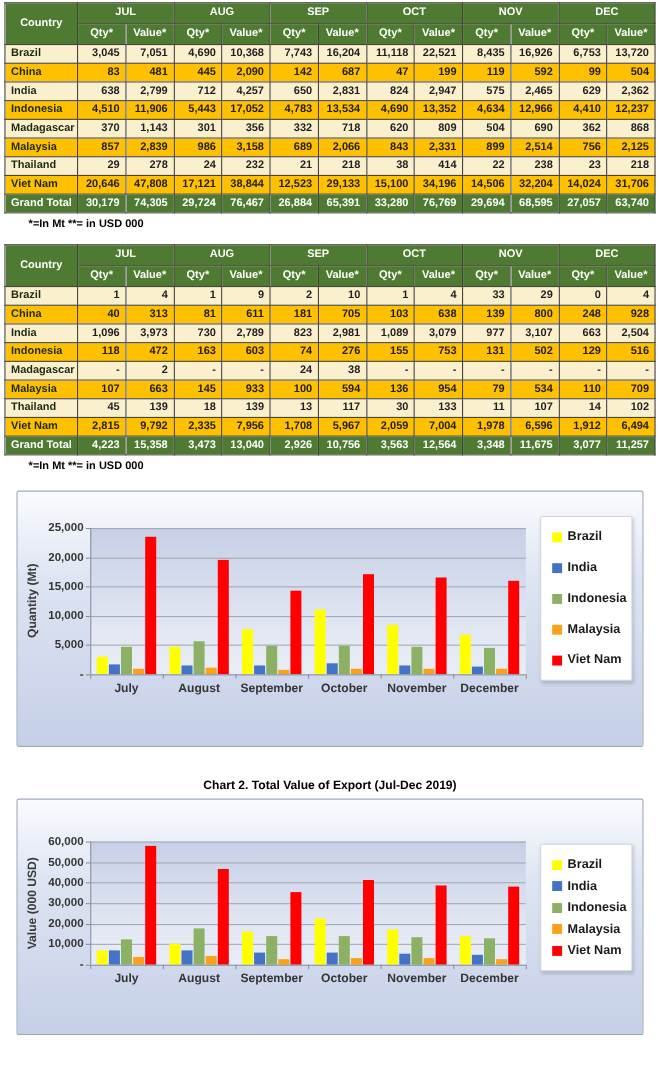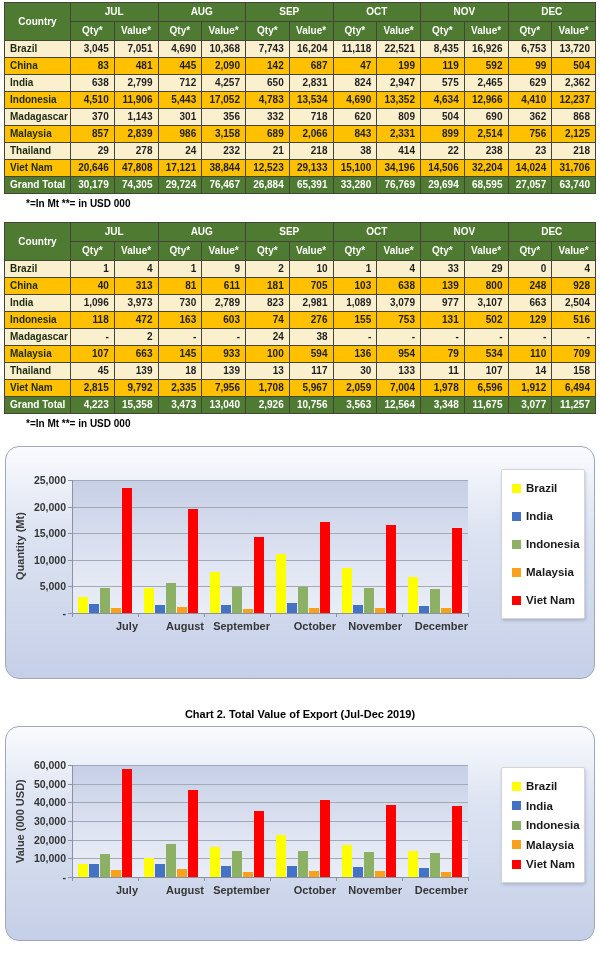--- a/index.html
+++ b/index.html
@@ -38,24 +38,23 @@
   .gap12{height:12px;}
 
   
   .chart-title{
     text-align:center;font-size:11px;font-weight:700;color:#000;line-height:14px;
   }
   .chart-section1{margin-top:16px;}
   .chart-section2{margin-top:28px;}
   .chart-box{
     position:relative;width:568px;margin:5px auto 0 auto;
-    border:1px solid #9fa8ba;border-radius:14px;
+    border:1px solid #9fa8ba;border-radius:2px;
     background:linear-gradient(180deg,#fafbfe 0%,#dde4f2 35%,#c5cfe7 100%);
     overflow:hidden;
-    padding-left:20px;
   }
   .chart1{height:231px;}
   .chart2{height:213px;}
   .plot{
     position:absolute;
     background:linear-gradient(180deg,#c6cfe6 0%,#e2e7f3 70%,#e9edf6 100%);
   }
   .gridline{position:absolute;height:1px;background:#a3aab6;}
   .yaxis{position:absolute;width:1px;background:#8b93a1;}
   .xaxis{position:absolute;height:1px;background:#8b93a1;}
@@ -63,21 +62,21 @@
     position:absolute;text-align:right;font-size:10.5px;font-weight:700;color:#353535;
     line-height:14px;
   }
   .ytm{position:absolute;width:4px;height:1px;background:#8b93a1;}
   .xtm{position:absolute;width:1px;height:4px;background:#8b93a1;}
   .bars{position:absolute;display:flex;align-items:flex-end;}
   .bar-group{flex:1;display:flex;justify-content:center;align-items:flex-end;gap:1px;}
   .bar{width:10px;}
   .months{position:absolute;display:flex;}
   .month{
-    flex:1;text-align:right;font-size:11px;font-weight:700;color:#353535;line-height:14px;
+    flex:1;text-align:center;font-size:11px;font-weight:700;color:#353535;line-height:14px;
   }
   .ylab{
     position:absolute;writing-mode:vertical-rl;transform:rotate(180deg);
     display:flex;align-items:center;justify-content:center;
     font-size:11px;font-weight:700;color:#3b3b3b;width:16px;
   }
   .legend{
     position:absolute;right:9px;width:84px;background:#ffffff;
     border:1px solid #d4d4d4;border-radius:2px;box-shadow:1px 2px 3px rgba(80,90,120,.25);
     display:flex;flex-direction:column;justify-content:space-between;
@@ -416,21 +415,21 @@
             <td class="num">139</td>
             <td class="num">18</td>
             <td class="num">139</td>
             <td class="num">13</td>
             <td class="num">117</td>
             <td class="num">30</td>
             <td class="num">133</td>
             <td class="num">11</td>
             <td class="num">107</td>
             <td class="num">14</td>
-            <td class="num">158</td>
+            <td class="num">102</td>
           </tr>
           <tr class="row-amber">
             <td class="country">Viet Nam</td>
             <td class="num">2,815</td>
             <td class="num">9,792</td>
             <td class="num">2,335</td>
             <td class="num">7,956</td>
             <td class="num">1,708</td>
             <td class="num">5,967</td>
             <td class="num">2,059</td>

